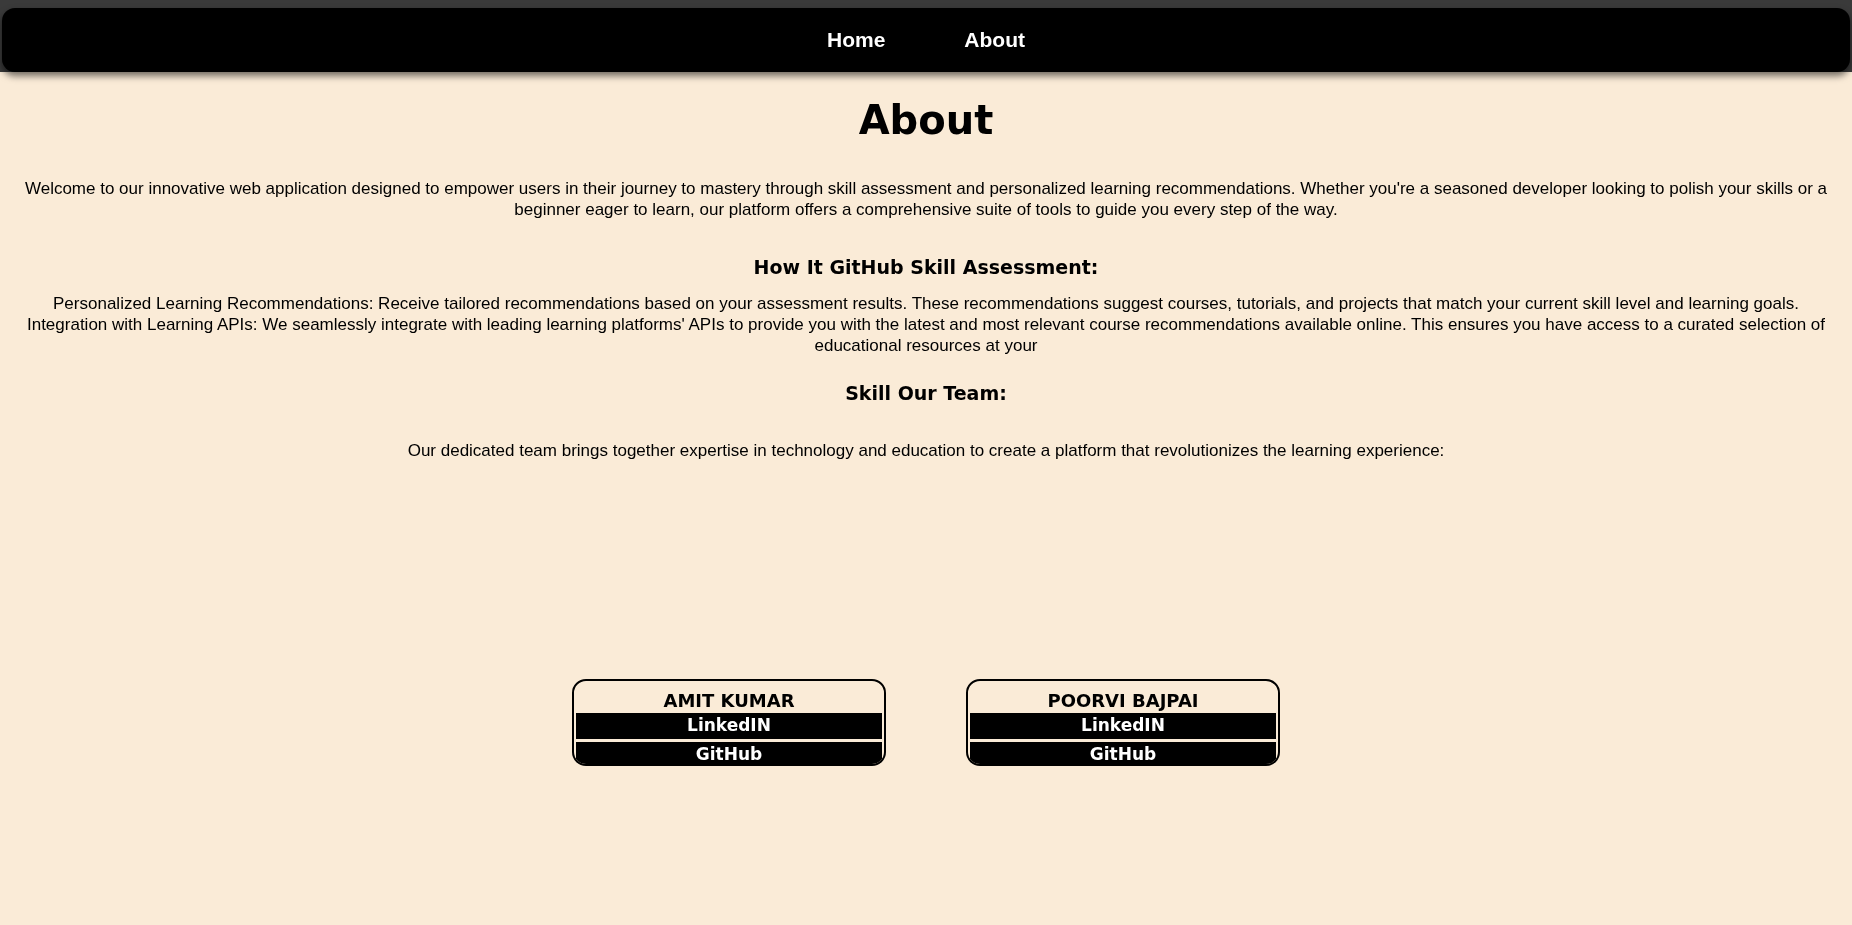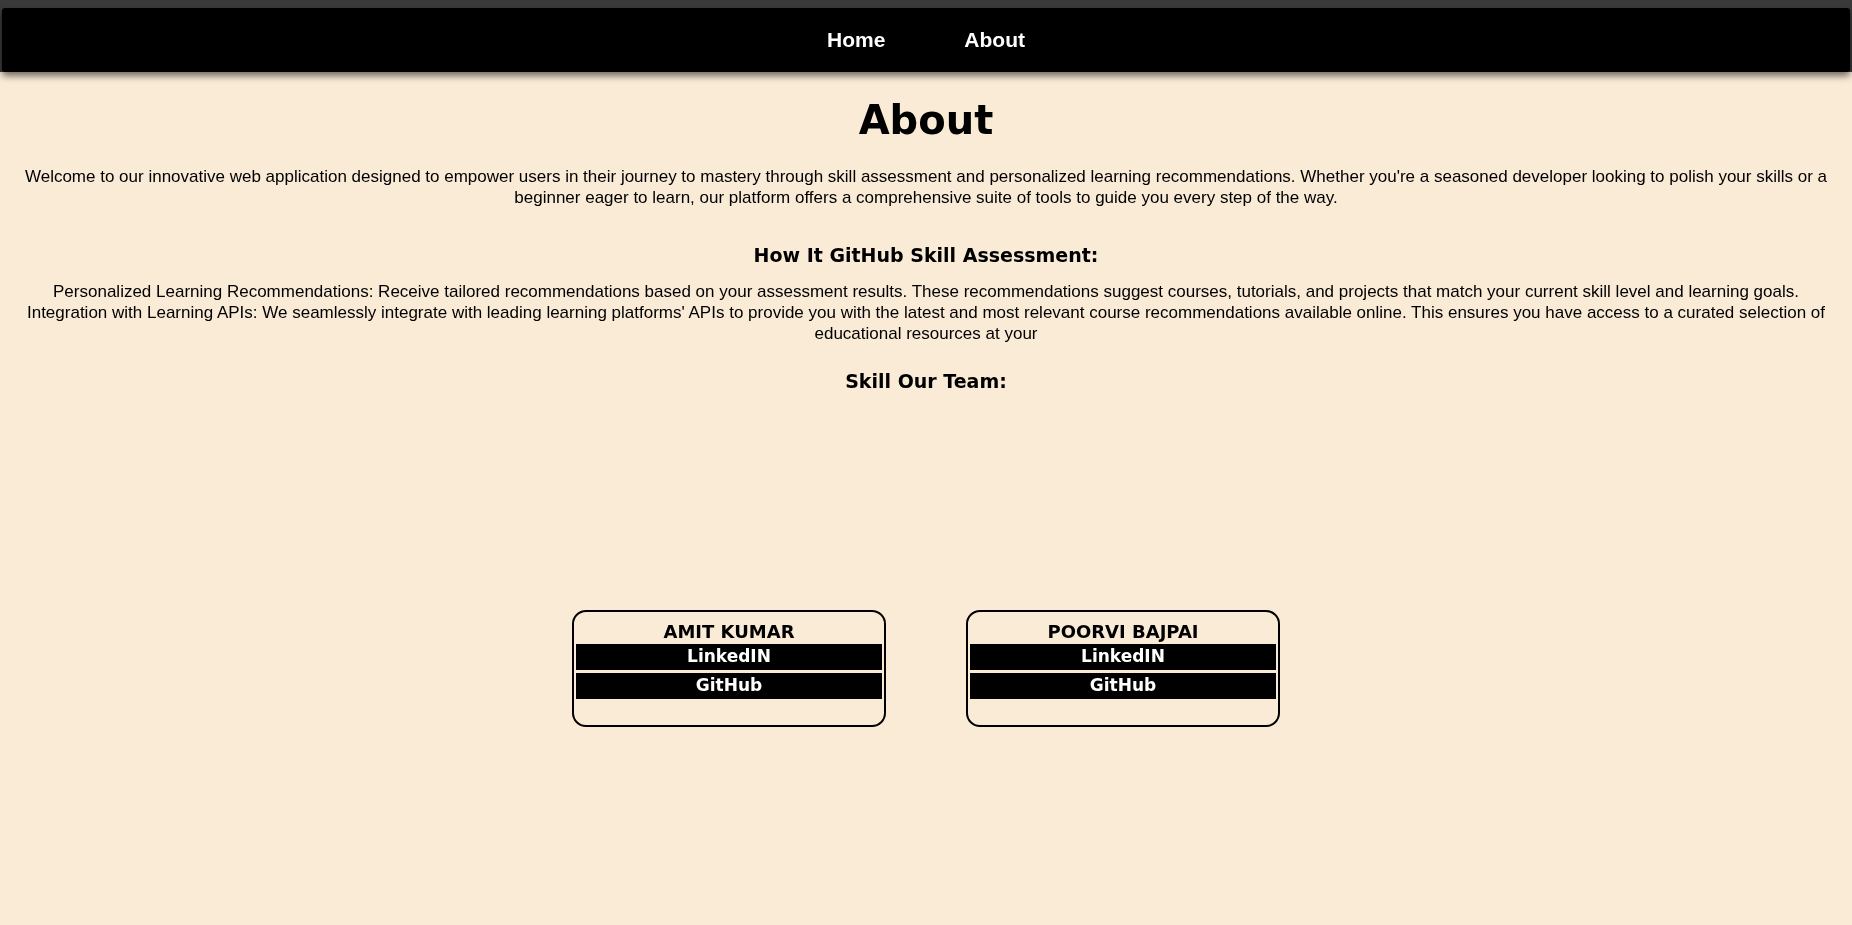--- a/index.html
+++ b/index.html
@@ -12,21 +12,21 @@
     width: 100%;
     min-height: 100vh;
     display: flex;
     flex-direction: column;
   }
   
   .navbar {
     margin: 8px 2px 0;
     height: 64px;
     background: #000000;
-    border-radius: 3px;
+    border-radius: 13px;
     display: flex;
     align-items: center;
     justify-content: center;
     gap: 79px;
     position: relative;
     z-index: 2;
     box-shadow: 0 4px 7px rgba(0,0,0,0.55);
   }
   .nav-link {
     color: #ffffff;
@@ -53,21 +53,21 @@
     font-size: 40px;
     line-height: 1.1;
     margin: 26px 0 0;
     color: #000;
   }
   .body-text {
     text-align: center;
     font-size: 17px;
     line-height: 21px;
     color: #000;
-    margin: 24px 10px 0;
+    margin: 36px 10px 0;
   }
   .body-text.tight { margin: 15px 18px 0; }
   .section-heading {
     text-align: center;
     font-family: "DejaVu Sans", sans-serif;
     font-weight: bold;
     font-size: 19px;
     color: #000;
     margin: 36px 0 0;
   }
@@ -75,21 +75,21 @@
   .intro-after-heading { margin-top: 22px; }
   
   .team-row {
     margin-top: 218px;
     display: flex;
     justify-content: center;
     gap: 80px;
   }
   .member-card {
     width: 314px;
-    height: 117px;
+    height: 87px;
     box-sizing: border-box;
     border: 2px solid #000;
     border-radius: 14px;
     background: transparent;
     display: flex;
     flex-direction: column;
     overflow: hidden;
   }
   .member-name {
     text-align: center;
@@ -136,20 +136,21 @@
 
     <p class="body-text">Welcome to our innovative web application designed to empower users in their journey to mastery through skill assessment and personalized learning recommendations. Whether you're a seasoned developer looking to polish your skills or a beginner eager to learn, our platform offers a comprehensive suite of tools to guide you every step of the way.</p>
 
     <h3 class="section-heading">How It GitHub Skill Assessment:</h3>
 
 
     <p class="body-text tight">Personalized Learning Recommendations: Receive tailored recommendations based on your assessment results. These recommendations suggest courses, tutorials, and projects that match your current skill level and learning goals. Integration with Learning APIs: We seamlessly integrate with leading learning platforms' APIs to provide you with the latest and most relevant course recommendations available online. This ensures you have access to a curated selection of educational resources at your</p>
 
     <h3 class="section-heading team">Skill Our Team:</h3>
 
+    <p class="body-text">Our dedicated team brings together expertise in technology and education to create a platform that revolutionizes the learning experience:</p>
 
     <div class="team-row">
 
       <div class="member-card">
         <div class="member-name">AMIT KUMAR</div>
         <div class="card-links">
           <a class="card-btn">LinkedIN</a>
           <a class="card-btn">GitHub</a>
         </div>
       </div>

